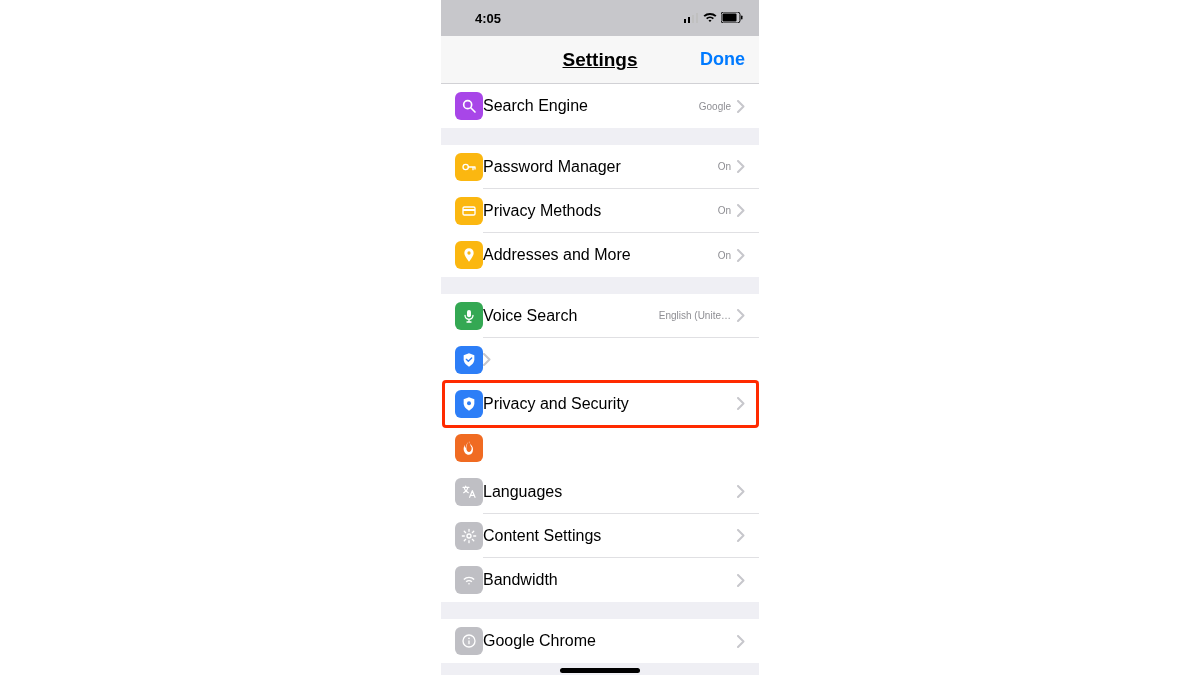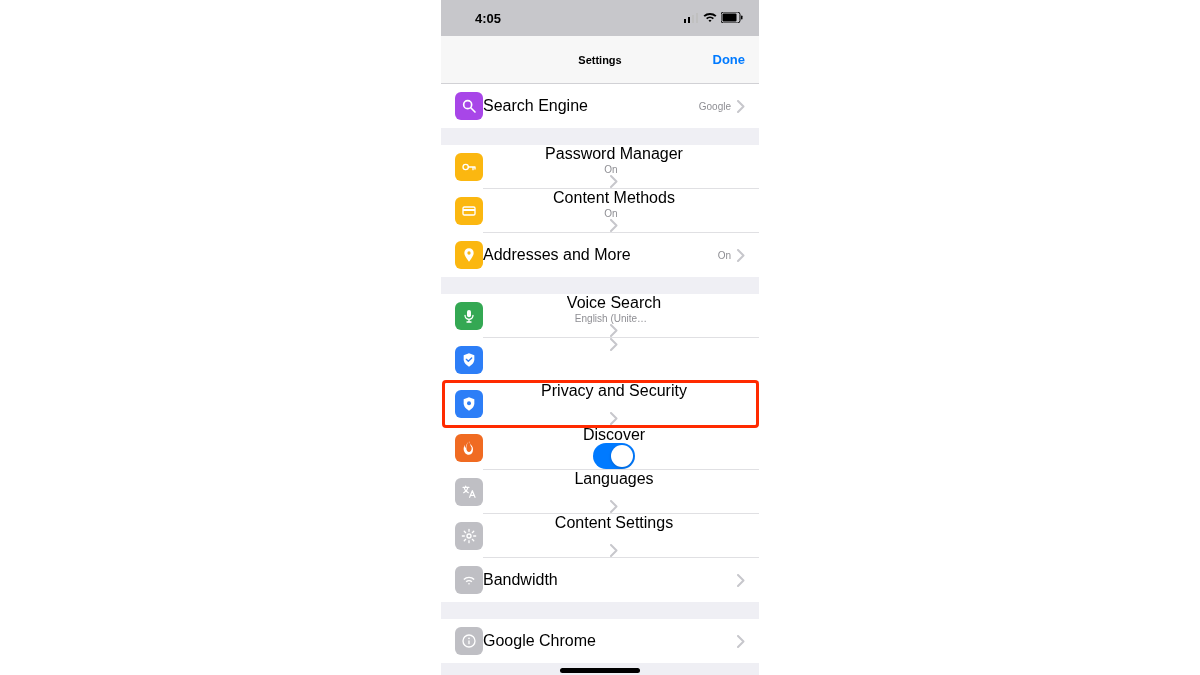--- a/index.html
+++ b/index.html
@@ -34,45 +34,45 @@
     .header {
       height: 48px;
       background: #f7f7f7;
       display: flex;
       align-items: center;
       justify-content: center;
       position: relative;
       border-bottom: 1px solid #d1d1d5;
     }
     .header-title {
-      font-size: 11px;
+      font-size: 19px;
       font-weight: 700;
       color: #000;
+      text-decoration: underline;
     }
     .header-done {
       position: absolute;
       right: 14px;
-      font-size: 13px;
+      font-size: 18px;
       font-weight: 600;
       color: #007aff;
     }
     .section {
       background: #fff;
       margin-bottom: 17px;
     }
     .row {
       display: flex;
       align-items: center;
       height: 44px;
       padding-left: 14px;
       position: relative;
     }
     .row:not(:last-child) .row-content {
       border-bottom: 0.5px solid #e0e0e3;
-      flex-direction: column;
     }
     .row-content {
       display: flex;
       align-items: center;
       flex: 1;
       height: 100%;
       padding-right: 14px;
       margin-left: 0;
     }
     .icon-box {
@@ -219,21 +219,21 @@
           </div>
         </div>
         <div class="row">
           <div class="icon-box" style="background: rgb(251, 183, 16);">
             <svg class="icon-svg" viewBox="0 0 24 24" fill="#fff">
               <rect x="3" y="6" width="18" height="12" rx="2" fill="none" stroke="#fff" stroke-width="2"></rect>
               <rect x="3" y="9" width="18" height="3" fill="#fff"></rect>
             </svg>
           </div>
           <div class="row-content">
-            <span class="row-label">Content Methods</span>
+            <span class="row-label">Privacy Methods</span>
             <span class="row-value">On</span>
             <span class="chevron">
               <svg width="8" height="13" viewBox="0 0 8 13">
                 <path d="M1 1 L6.5 6.5 L1 12" stroke="#c7c7cc" stroke-width="2" fill="none" stroke-linecap="round" stroke-linejoin="round"></path>
               </svg>
             </span>
           </div>
         </div>
         <div class="row">
           <div class="icon-box" style="background: rgb(251, 183, 16);">
@@ -301,26 +301,20 @@
               </svg>
             </span>
           </div>
           <div class="highlight-box" style="inset: -2px 0px -2px 1px;"></div>
         </div>
         <div class="row">
           <div class="icon-box" style="background: rgb(240, 107, 34);">
             <svg class="icon-svg" viewBox="0 0 24 24" fill="#fff">
               <path d="M12 2 C12 2 8 7 8 12 C8 16 10 18 12 18 C14 18 16 16 16 12 C16 10 14 9 14 7 C14 5 12 2 12 2 Z M12 22 C7 22 4 18 4 13 C4 10 6 7 6 7 C6 7 5 10 7 12 C7 8 10 4 12 2 C12 6 18 8 18 14 C18 19 16 22 12 22 Z" fill="#fff"></path>
             </svg>
-          </div>
-          <div class="row-content">
-            <span class="row-label">Discover</span>
-            <div class="toggle">
-              <div class="toggle-knob"></div>
-            </div>
           </div>
         </div>
         <div class="row">
           <div class="icon-box" style="background: rgb(191, 191, 196);">
             <svg class="icon-svg" viewBox="0 0 24 24" fill="#fff">
               <path d="M3 5 L12 5 M7 3 L7 5 M5 5 C5 9 9 12 11 13 M10 5 C10 9 6 12 4 13" stroke="#fff" stroke-width="1.8" fill="none" stroke-linecap="round"></path>
               <path d="M13 20 L17 10 L21 20 M14.5 17 L19.5 17" stroke="#fff" stroke-width="1.8" fill="none" stroke-linecap="round" stroke-linejoin="round"></path>
             </svg>
           </div>
           <div class="row-content">

